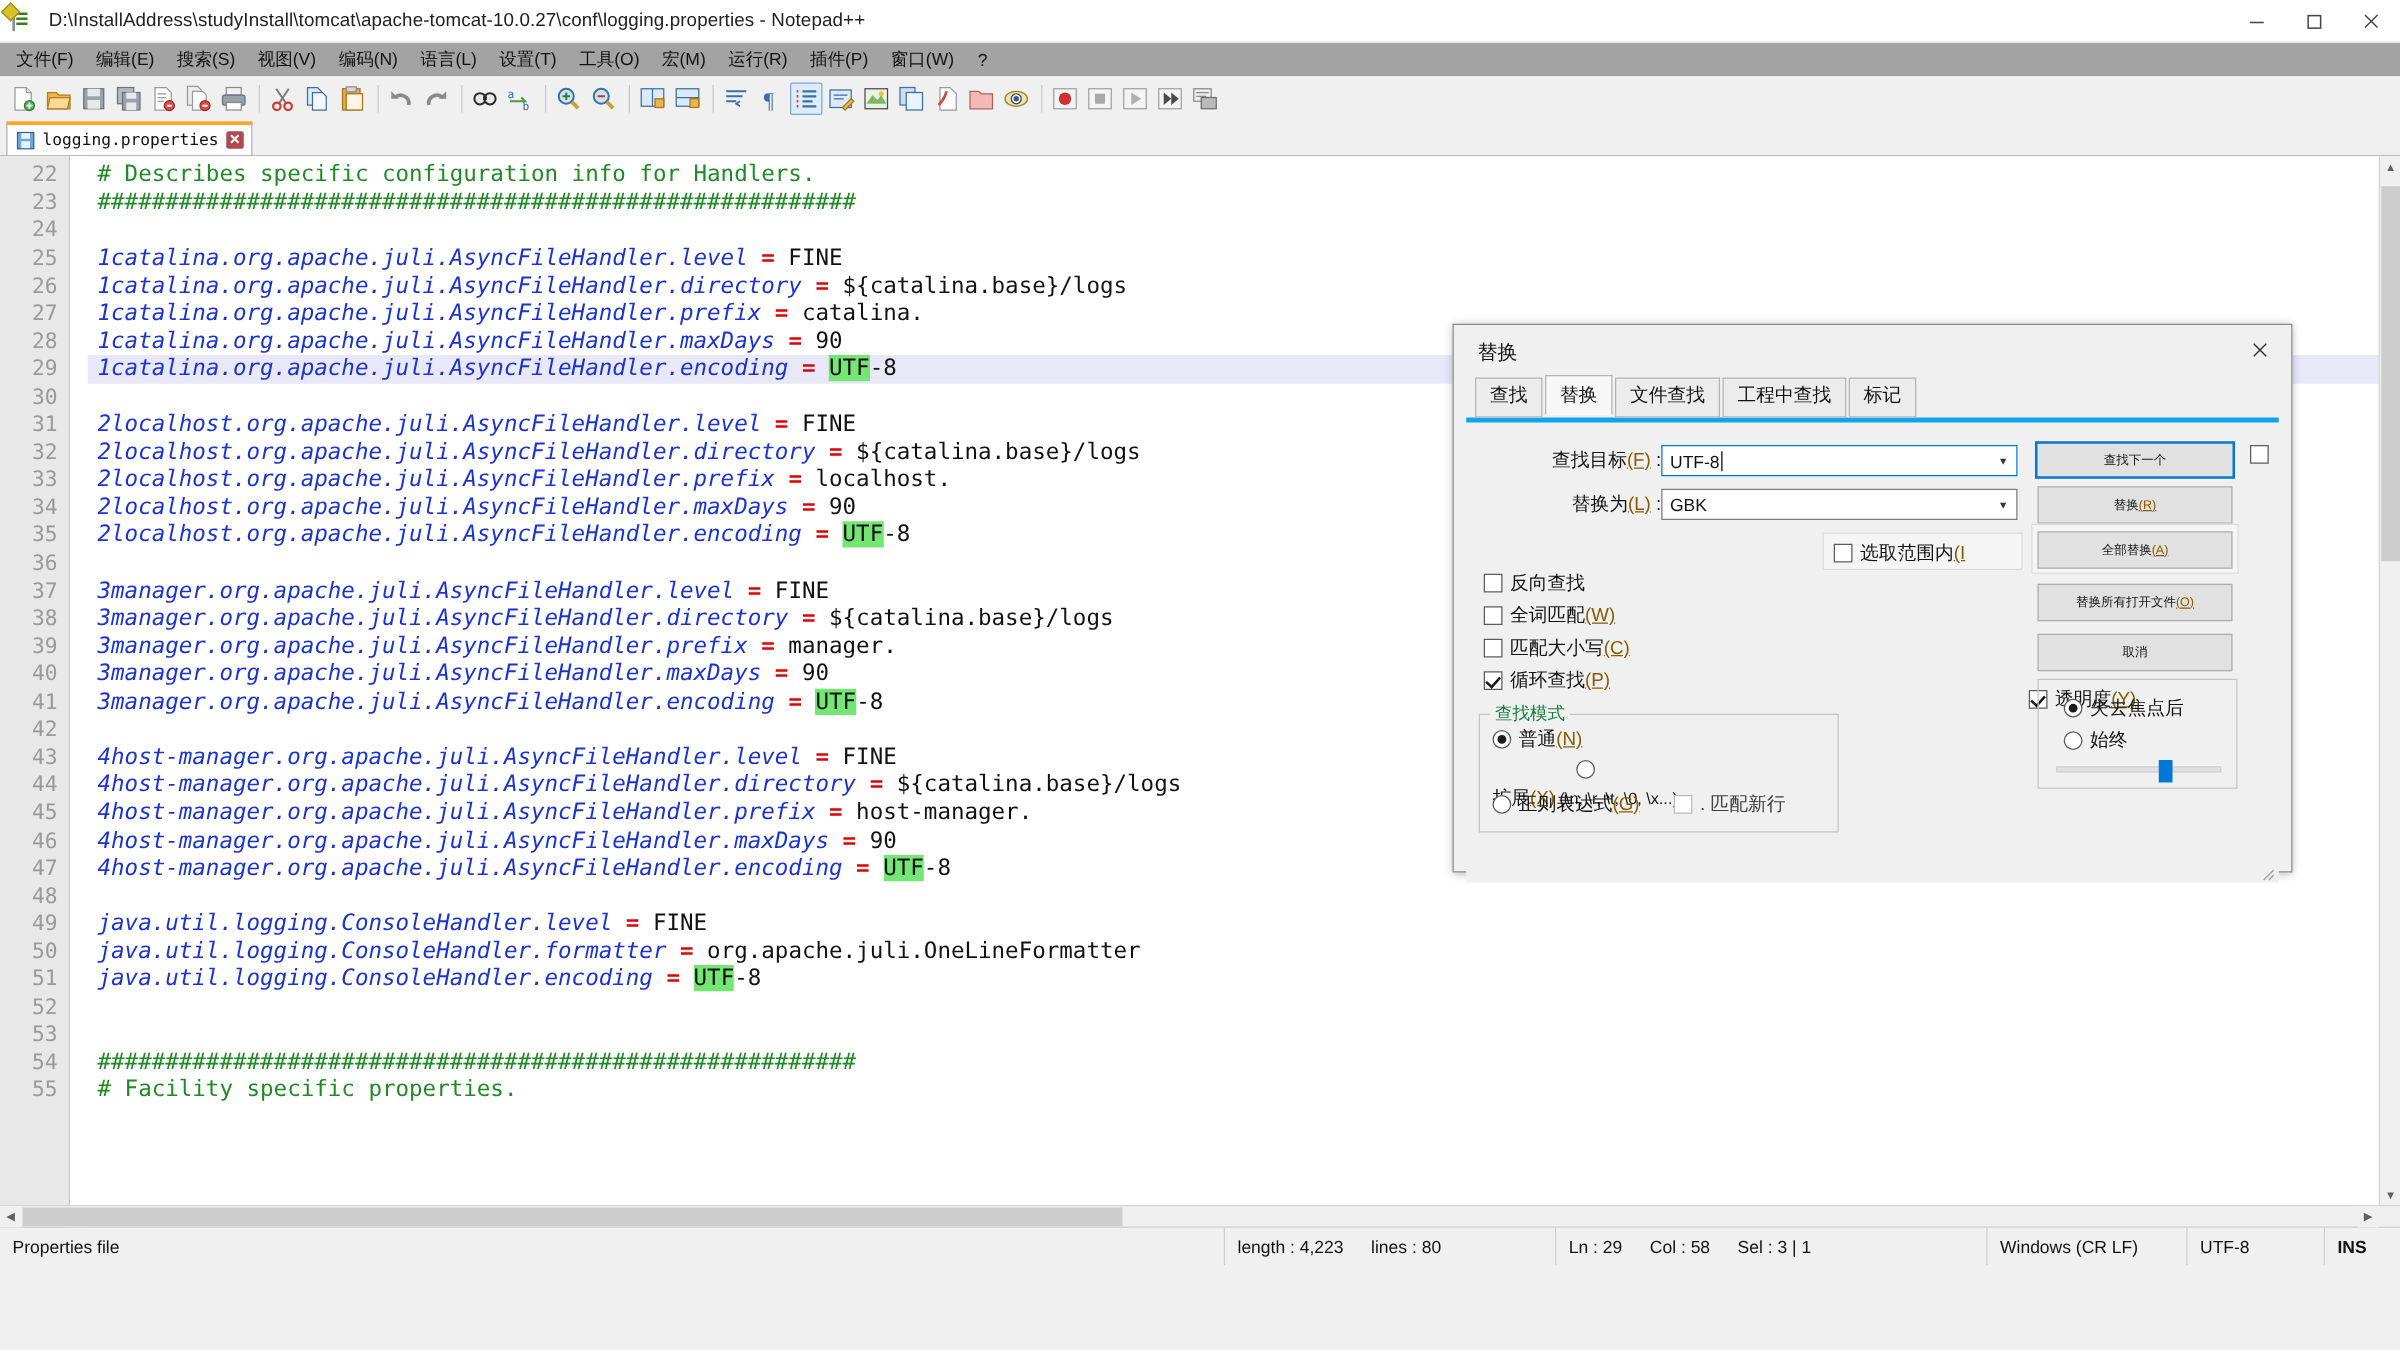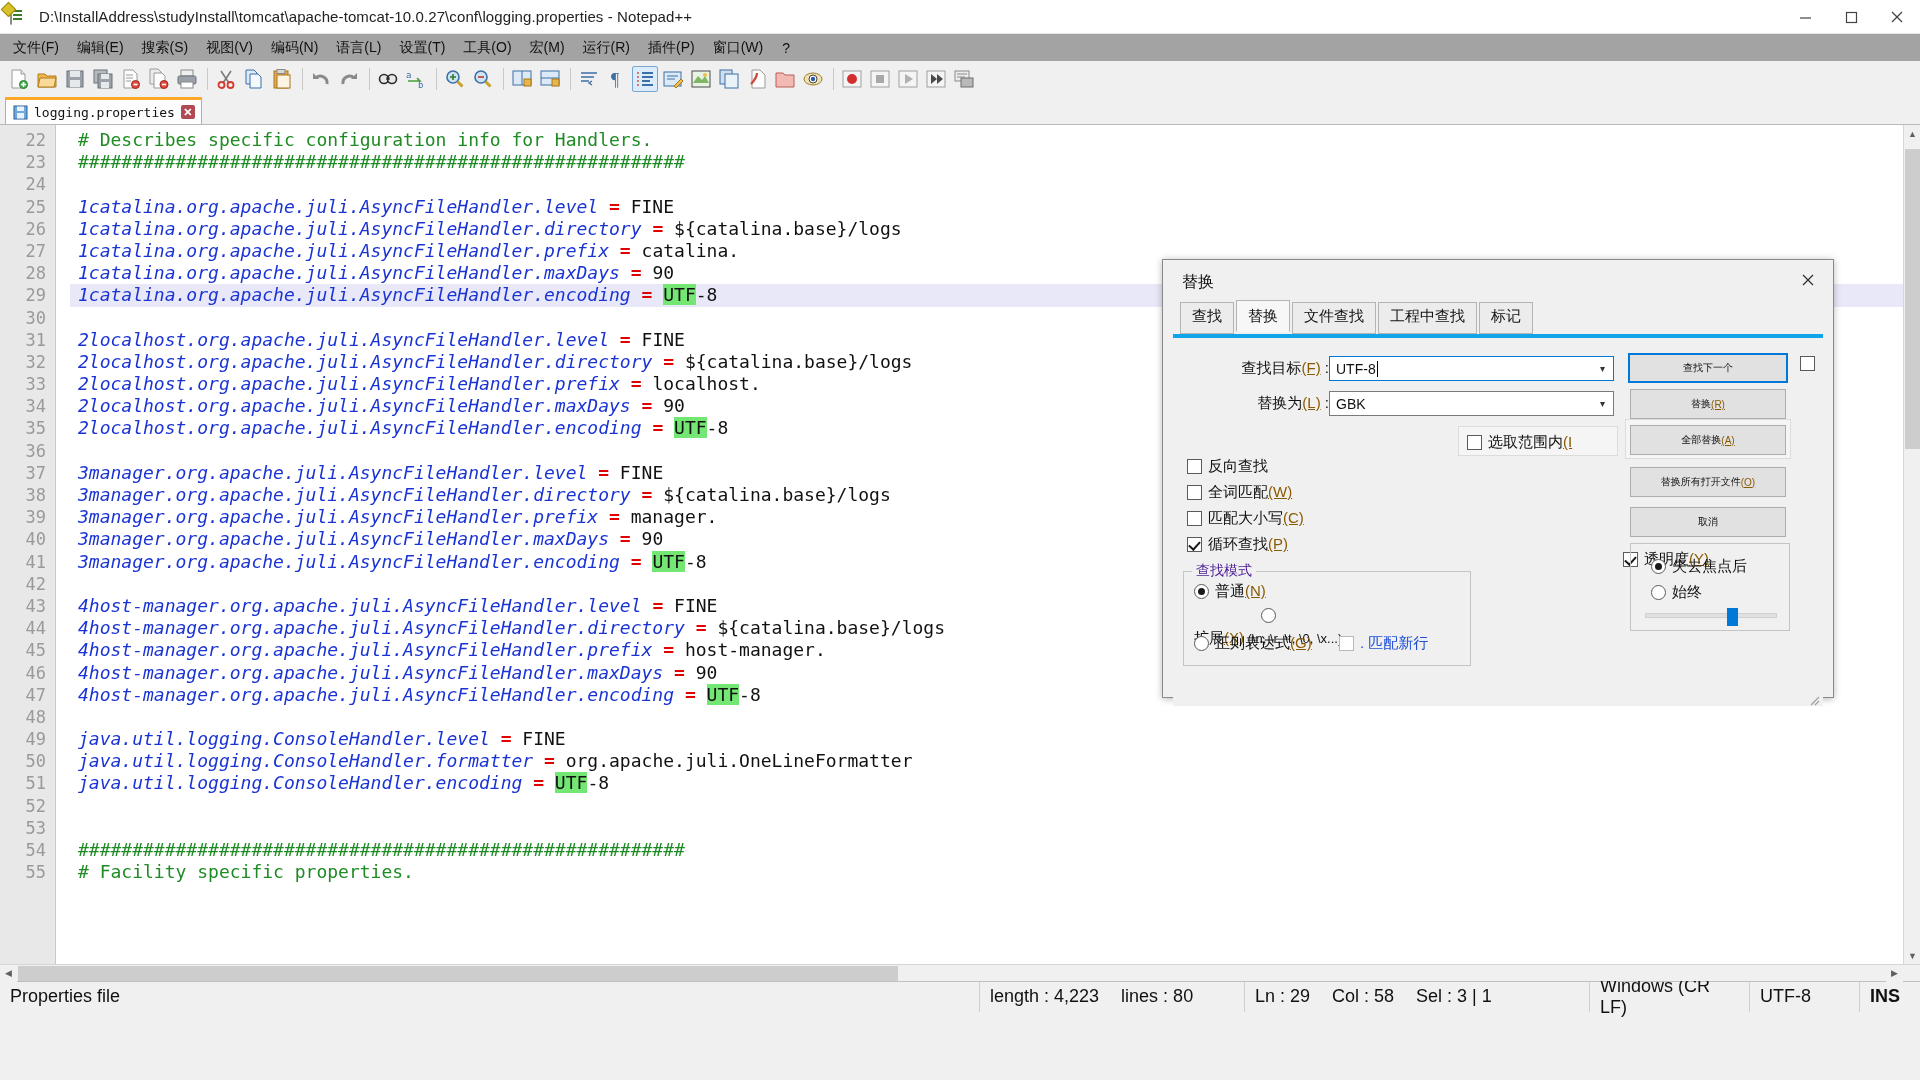--- a/index.html
+++ b/index.html
@@ -86,21 +86,21 @@
   
   .vscroll{ position:absolute; right:0; top:0; width:17px; height:100%; background:#f0f0f0; border-left:1px solid #d6d6d6;}
   .vthumb{ position:absolute; left:1px; top:24px; width:15px; height:300px; background:#cdcdcd;}
   .sarrow{ width:17px;height:17px;display:flex;align-items:center;justify-content:center;background:#f0f0f0;color:#606060;font-size:9px;}
   .hscroll{ position:absolute; left:0; bottom:0; height:17px; width:100%; background:#f0f0f0; border-top:1px solid #d6d6d6; display:flex; align-items:center;}
   .hthumb{ position:absolute; left:18px; height:15px; width:880px; background:#cdcdcd; top:1px;}
 
   
   .statusbar{
     height:30px; background:#f0f0f0; border-top:1px solid #c0c0c0;
-    display:flex; align-items:center; font-size:18px; color:#111;
+    display:flex; align-items:center; font-size:14px; color:#111;
   }
   .sb{ height:30px; display:flex; align-items:center; padding:0 10px; border-right:1px solid #cfcfcf;}
   .sb.doc{ width:980px; }
   .sb.len{ width:265px; }
   .sb.pos{ width:345px; }
   .sb.eol{ width:160px;}
   .sb.enc{ width:110px;}
   .sb.ins{ width:60px; border-right:none;font-weight:bold;}
   .sb .pair{ margin-right:22px;}
 
@@ -144,21 +144,21 @@
   .box{ width:15px;height:15px;border:1px solid #5a5a5a;background:#fff;position:relative;flex:0 0 auto;}
   .box.checked:after{
     content:""; position:absolute; left:3px; top:1px; width:5px;height:9px;
     border:solid #1a1a1a; border-width:0 2px 2px 0; transform:rotate(42deg);
   }
   .box.dim{ border-color:#b9b9b9;}
   .rd{ display:flex; align-items:center; gap:6px; font-size:15px; color:#111;}
   .radio{ width:15px;height:15px;border:1px solid #5a5a5a;border-radius:50%;background:#fff;position:relative;flex:0 0 auto;}
   .radio.on:after{ content:"";position:absolute;left:3px;top:3px;width:7px;height:7px;border-radius:50%;background:#1a1a1a;}
   .group{ position:absolute; border:1px solid #c4c4c4; }
-  .group > .gtitle{ position:absolute; top:-10px; left:8px; background:#f0f0f0; padding:0 4px; font-size:14px; color:#4c1d95;}
+  .group > .gtitle{ position:absolute; top:-10px; left:8px; background:#f0f0f0; padding:0 4px; font-size:14px; color:#15803d;}
   .slider{ position:relative; height:14px; }
   .slider .track{ position:absolute; left:0; right:0; top:5px; height:5px; background:#e0e0e0; border:1px solid #d0d0d0;}
   .slider .knob{ position:absolute; left:62%; top:0; width:11px;height:18px;background:#0078d7;}
   .greybox{ position:absolute; border:1px solid #dcdcdc; background:#f5f5f5;}
   .resizer{ position:absolute; right:3px; bottom:2px; width:12px;height:12px;}
 </style>
 </head>
 <body>
 
 <div class="titlebar">
@@ -579,21 +579,21 @@
         <span><span>普通</span><span class="acc">(N)</span></span>
       </div>
       <div class="rd" style="position:absolute; left:10px; top:36px;flex-direction:column;">
         <span class="radio"></span>
         <span><span>扩展</span><span class="acc">(X)</span><span style="font-size:13px;"> (\n, \r, \t, \0, \x...)</span></span>
       </div>
       <div class="rd" style="position:absolute; left:10px; top:62px;">
         <span class="radio"></span>
         <span><span>正则表达式</span><span class="acc">(G)</span></span>
       </div>
-      <div class="cb" style="position:absolute; left:155px; top:62px; color:#1d4ed8;">
+      <div class="cb" style="position:absolute; left:155px; top:62px; color:#404040;">
         <span class="box dim"></span>
         <span>. 匹配新行</span>
       </div>
     </div>
 
     <div class="cb" style="position:absolute; left:450px; top:212px;">
       <span class="box checked"></span>
       <span><span>透明度</span><span class="acc">(Y)</span></span>
     </div>
     <div class="group" style="left:457px; top:205px; width:160px; height:88px;">

